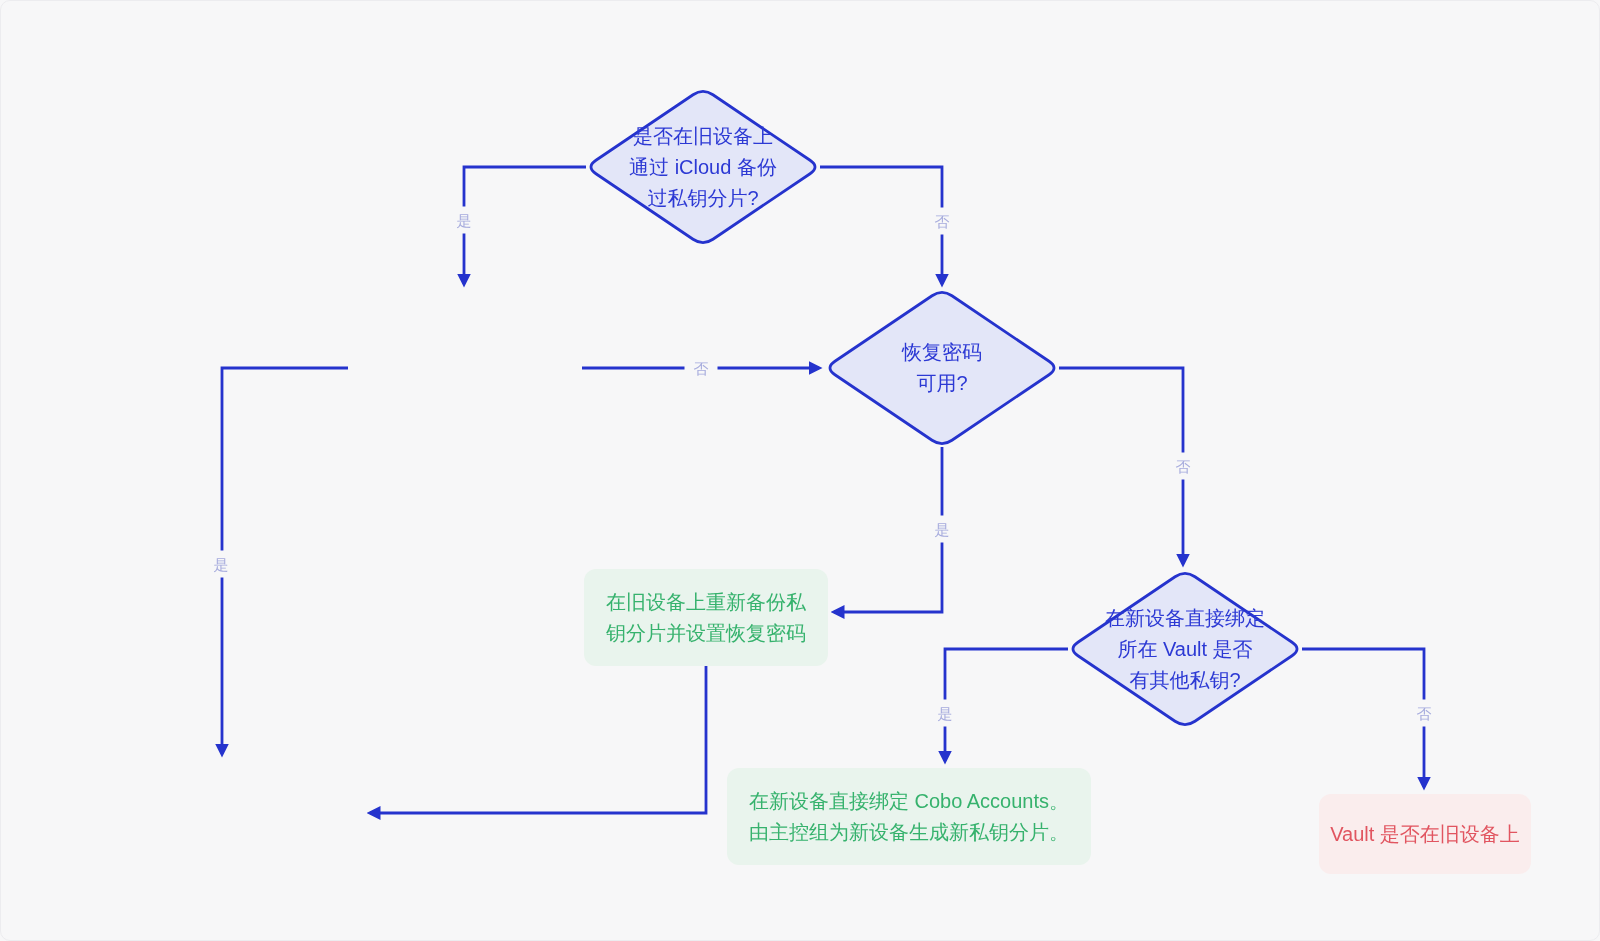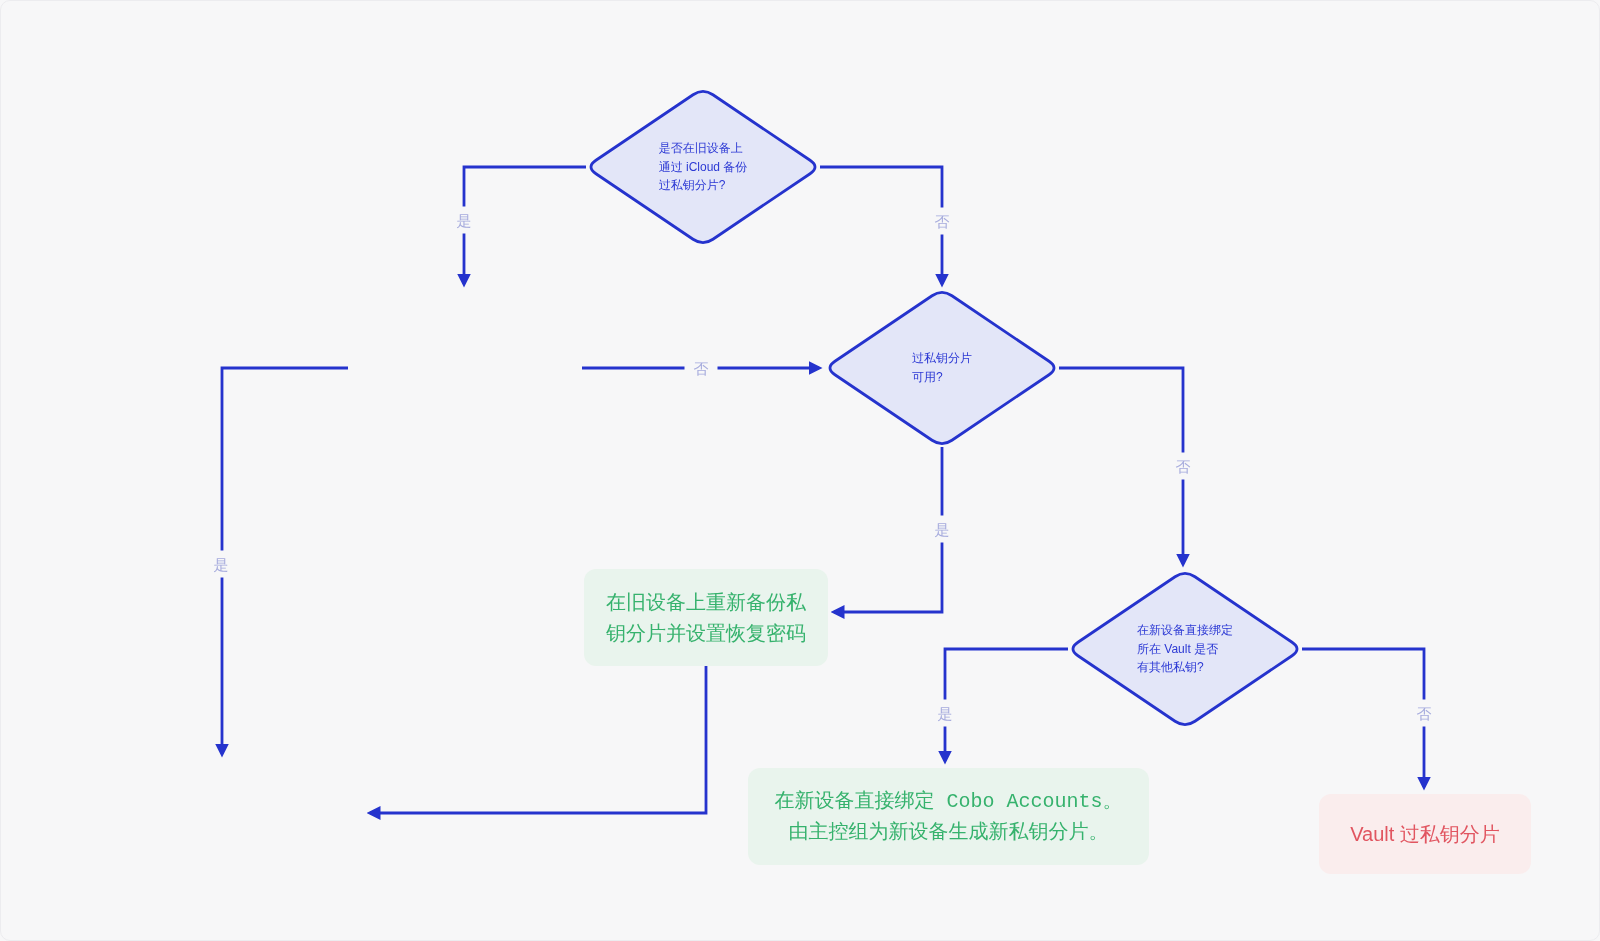--- a/index.html
+++ b/index.html
@@ -11,22 +11,22 @@
     border:1px solid #ececef; border-radius:10px;
   }
   .connectors { position:absolute; left:0; top:0; width:1600px; height:941px; }
   .edge { fill:none; stroke:#2533cd; stroke-width:2.8px; }
 
   .diamond { position:absolute; width:234px; height:158px; }
   .diamond svg { position:absolute; left:0; top:0; overflow:visible; }
   .diamond .dlabel {
     position:absolute; left:0; top:0; right:0; bottom:0;
     display:flex; align-items:center; justify-content:center;
-    white-space:pre-line;
-    font-size:12px; font-weight:500; line-height:1.55; color:#2c39d4;
+    text-align:center; white-space:pre-line;
+    font-size:20px; font-weight:500; line-height:1.55; color:#2c39d4;
   }
 
   .action {
     position:absolute; display:flex; align-items:center; justify-content:center;
     text-align:center; white-space:pre-line; border-radius:12px;
     font-size:20px; font-weight:500; line-height:1.55; padding:0 10px; box-sizing:border-box;
   }
   .action.green { background:#e9f4ed; color:#36b26d; }
   .action.red   { background:#faeded; color:#e15560; }
 
@@ -65,41 +65,41 @@
     <div class="dlabel">是否在旧设备上
 通过 iCloud 备份
 过私钥分片?</div>
   </div>
 
 
   <div class="diamond" style="left:824px; top:288px;">
     <svg width="234" height="158" viewBox="0 0 234 158">
       <path d="M126.95 6.72 L224.05 72.28 Q234 79 224.05 85.72 L126.95 151.28 Q117 158 107.05 151.28 L9.95 85.72 Q0 79 9.95 72.28 L107.05 6.72 Q117 0 126.95 6.72 Z" fill="#e3e6f8" stroke="#2533cd" stroke-width="2.8" stroke-linejoin="round"></path>
     </svg>
-    <div class="dlabel">过私钥分片
+    <div class="dlabel">恢复密码
 可用?</div>
   </div>
 
   <div class="diamond" style="left:1067px; top:569px;">
     <svg width="234" height="158" viewBox="0 0 234 158">
       <path d="M126.95 6.72 L224.05 72.28 Q234 79 224.05 85.72 L126.95 151.28 Q117 158 107.05 151.28 L9.95 85.72 Q0 79 9.95 72.28 L107.05 6.72 Q117 0 126.95 6.72 Z" fill="#e3e6f8" stroke="#2533cd" stroke-width="2.8" stroke-linejoin="round"></path>
     </svg>
     <div class="dlabel">在新设备直接绑定
 所在 Vault 是否
 有其他私钥?</div>
   </div>
 
   <div class="action green" style="left:583px; top:568px; width:244px; height:97px;">在旧设备上重新备份私
 钥分片并设置恢复密码</div>
 
 
-  <div class="action green" style="left:747px; top:767px; width:401px; height:97px;font-family:Liberation Mono, monospace;">在新设备直接绑定 Cobo Accounts。
+  <div class="action green" style="left:726px; top:767px; width:364px; height:97px;">在新设备直接绑定 Cobo Accounts。
 由主控组为新设备生成新私钥分片。</div>
 
-  <div class="action red" style="left:1318px; top:793px; width:212px; height:80px;">Vault 过私钥分片</div>
+  <div class="action red" style="left:1318px; top:793px; width:212px; height:80px;">Vault 是否在旧设备上</div>
 
   <span class="edge-label" style="left:463px;  top:219px;">是</span>
   <span class="edge-label" style="left:941px;  top:220px;">否</span>
   <span class="edge-label" style="left:700px;  top:367px;">否</span>
   <span class="edge-label" style="left:220px;  top:563px;">是</span>
   <span class="edge-label" style="left:941px;  top:528px;">是</span>
   <span class="edge-label" style="left:1182px; top:465px;">否</span>
   <span class="edge-label" style="left:944px;  top:712px;">是</span>
   <span class="edge-label" style="left:1423px; top:712px;">否</span>
 

